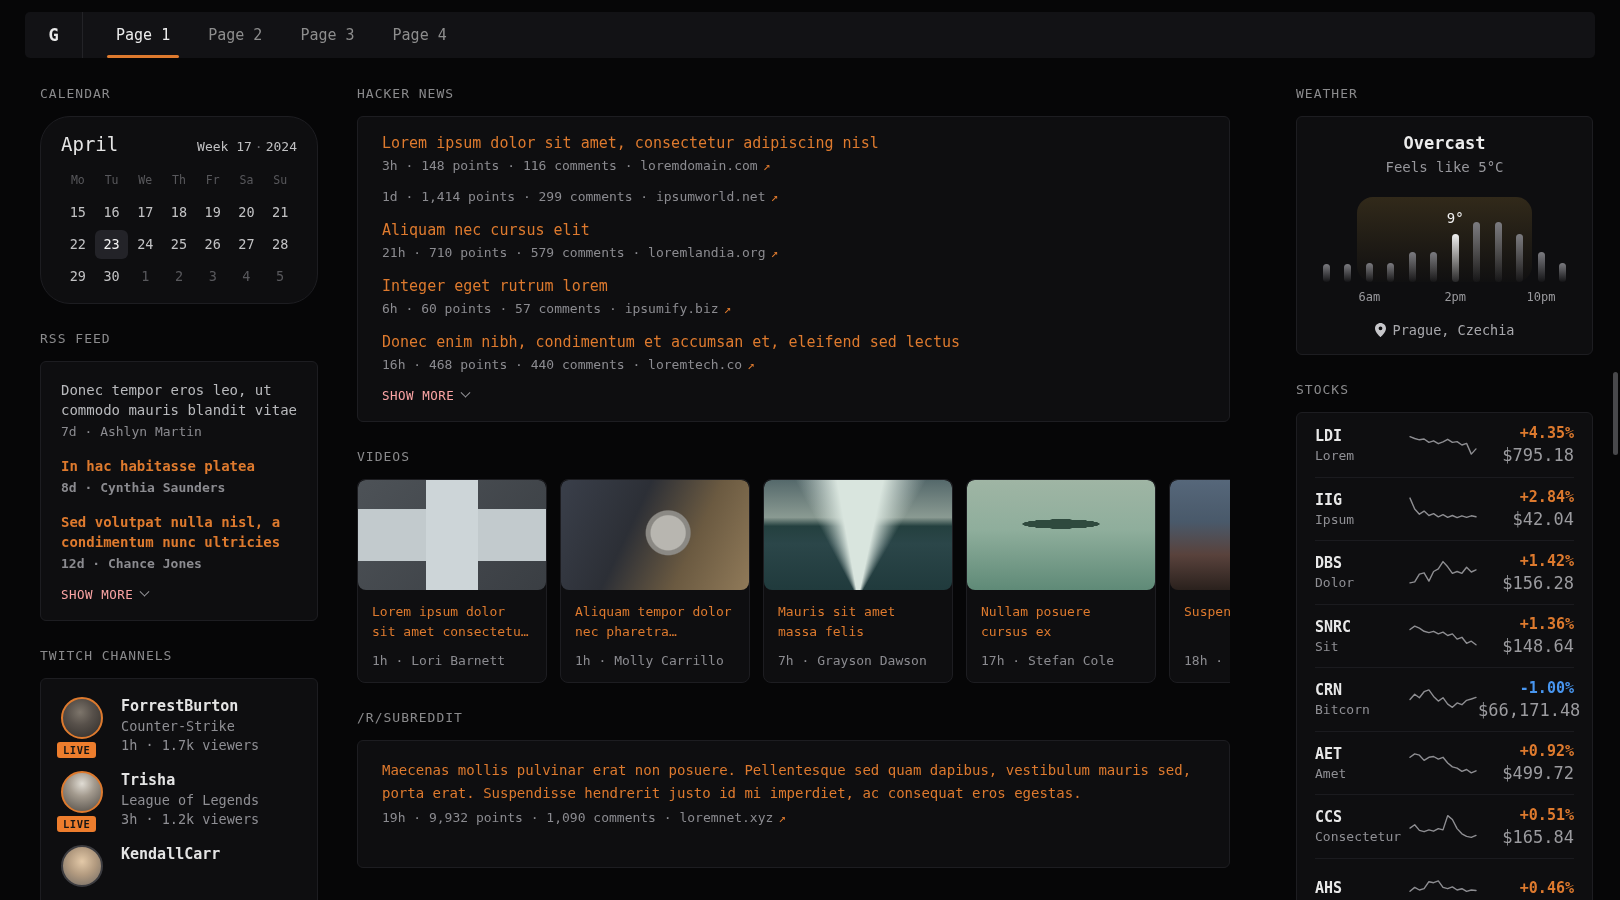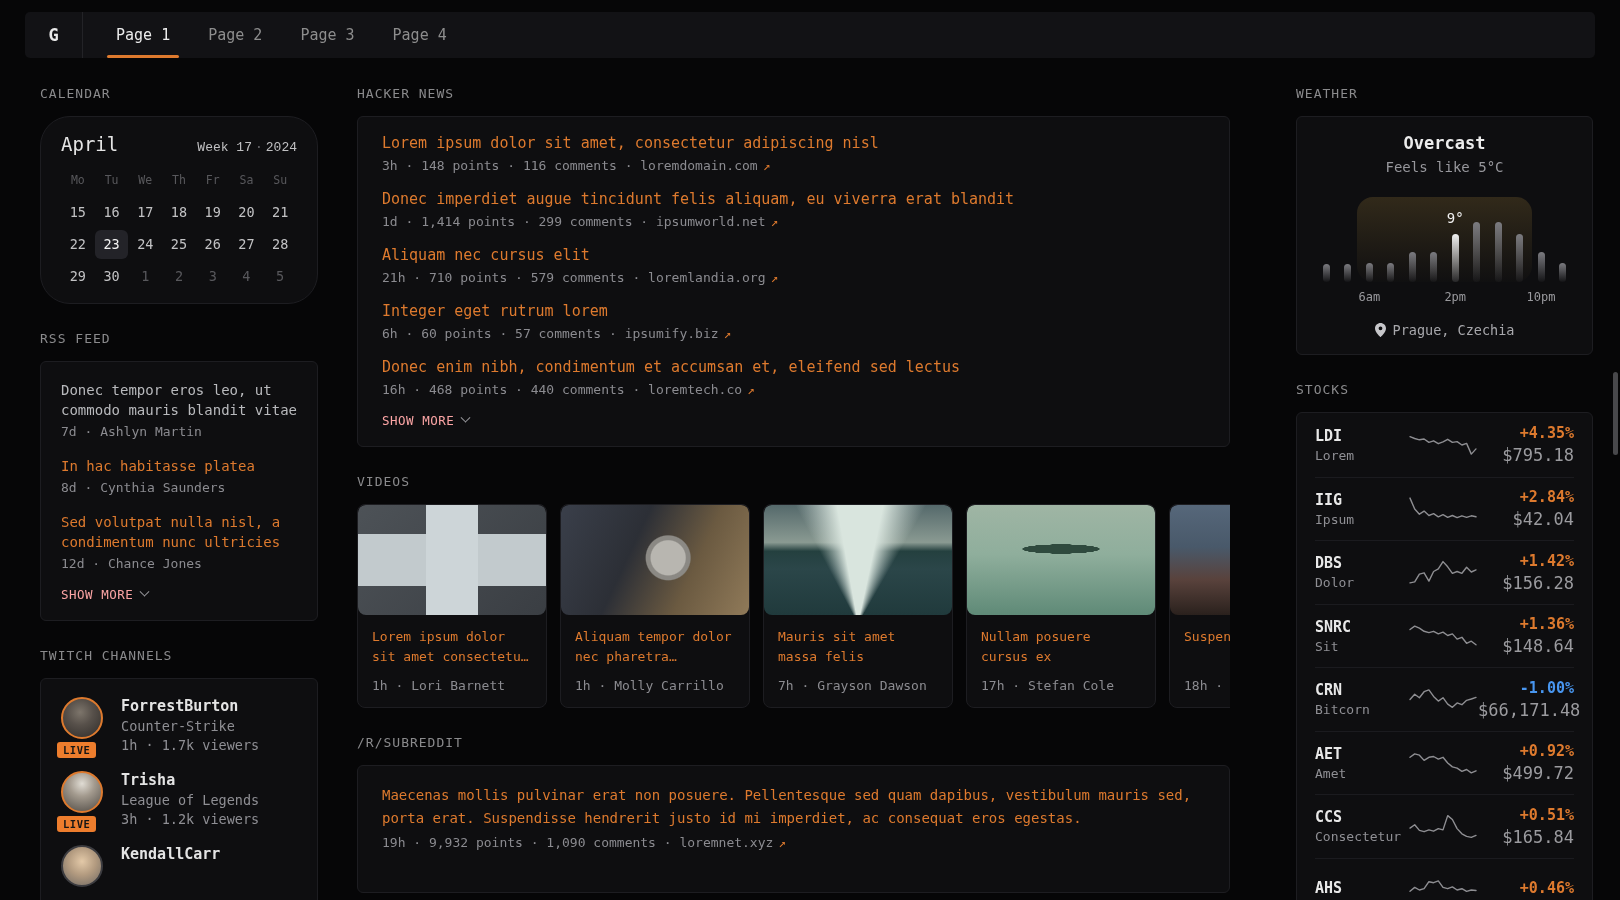--- a/index.html
+++ b/index.html
@@ -40,33 +40,33 @@
   .ext { color:var(--accent); margin-left:5px; font-size:12.5px; }
   .show-more { margin-top:16px; font-size:12.5px; letter-spacing:0.5px; color:#fca5a5;
                display:flex; align-items:center; gap:8px; cursor:pointer; }
   .chev { width:7px; height:7px; border-right:1.5px solid #98989c;
           border-bottom:1.5px solid #98989c; transform:rotate(45deg) translate(-2px,-2px); }
 
   
   .cal { padding:16px 20px 12px;border-radius:30px; }
   .cal-head { display:flex; justify-content:space-between; align-items:baseline; }
   .cal-month { font-size:19px; color:#e4e4e4; }
-  .cal-week { font-size:13px; color:#c0c0c2;font-family:Liberation Mono, monospace; }
+  .cal-week { font-size:13px; color:#c0c0c2; }
   .cal-week .dimsep { color:#6a6a6e; padding:0 3px; }
   .cal-grid { display:grid; grid-template-columns:repeat(7,1fr); row-gap:3px; margin-top:14px; }
   .cal-sub { display:contents; }
   .cal-wd { text-align:center; font-size:11.5px; color:var(--dimmer); padding:4px 0 8px; }
   .cal-day { text-align:center; font-size:13.5px; color:#c2c2c4; height:29px;
              line-height:29px; border-radius:6px; }
   .cal-day.muted { color:var(--dimmer); }
   .cal-day.selected { background:#232328; color:#f2f2f2; }
 
   
   .rss { padding:18px 20px; }
-  .rss-item + .rss-item { margin-top:17px; }
+  .rss-item + .rss-item { margin-top:17px;font-weight:bold; }
   .rss-title { font-size:14px; line-height:20px; color:var(--accent); cursor:pointer; }
   .rss-item.read .rss-title { color:#b9babd; }
 
   
   .twitch { padding:18px 20px; }
   .tw-row { display:flex; gap:16px; }
   .tw-row + .tw-row { margin-top:18px; }
   .tw-avatar-wrap { position:relative; width:44px; flex:none; }
   .tw-avatar { width:42px; height:42px; border-radius:50%;
                border:2px solid var(--accent); cursor:pointer; }
@@ -327,21 +327,20 @@
         <div>
 
             <div class="hn-item">
               <div class="hn-title">Lorem ipsum dolor sit amet, consectetur adipiscing nisl</div>
               <div class="feed-meta">
                 <span>3h · 148 points · 116 comments · </span><span class="meta-domain">loremdomain.com</span><span class="ext">↗</span>
               </div>
             </div>
 
             <div class="hn-item">
-              <div class="hn-title">Donec imperdiet augue tincidunt felis aliquam, eu viverra erat blandit</div>
               <div class="feed-meta">
                 <span>1d · 1,414 points · 299 comments · </span><span class="meta-domain">ipsumworld.net</span><span class="ext">↗</span>
               </div>
             </div>
 
             <div class="hn-item">
               <div class="hn-title">Aliquam nec cursus elit</div>
               <div class="feed-meta">
                 <span>21h · 710 points · 579 comments · </span><span class="meta-domain">loremlandia.org</span><span class="ext">↗</span>
               </div>

